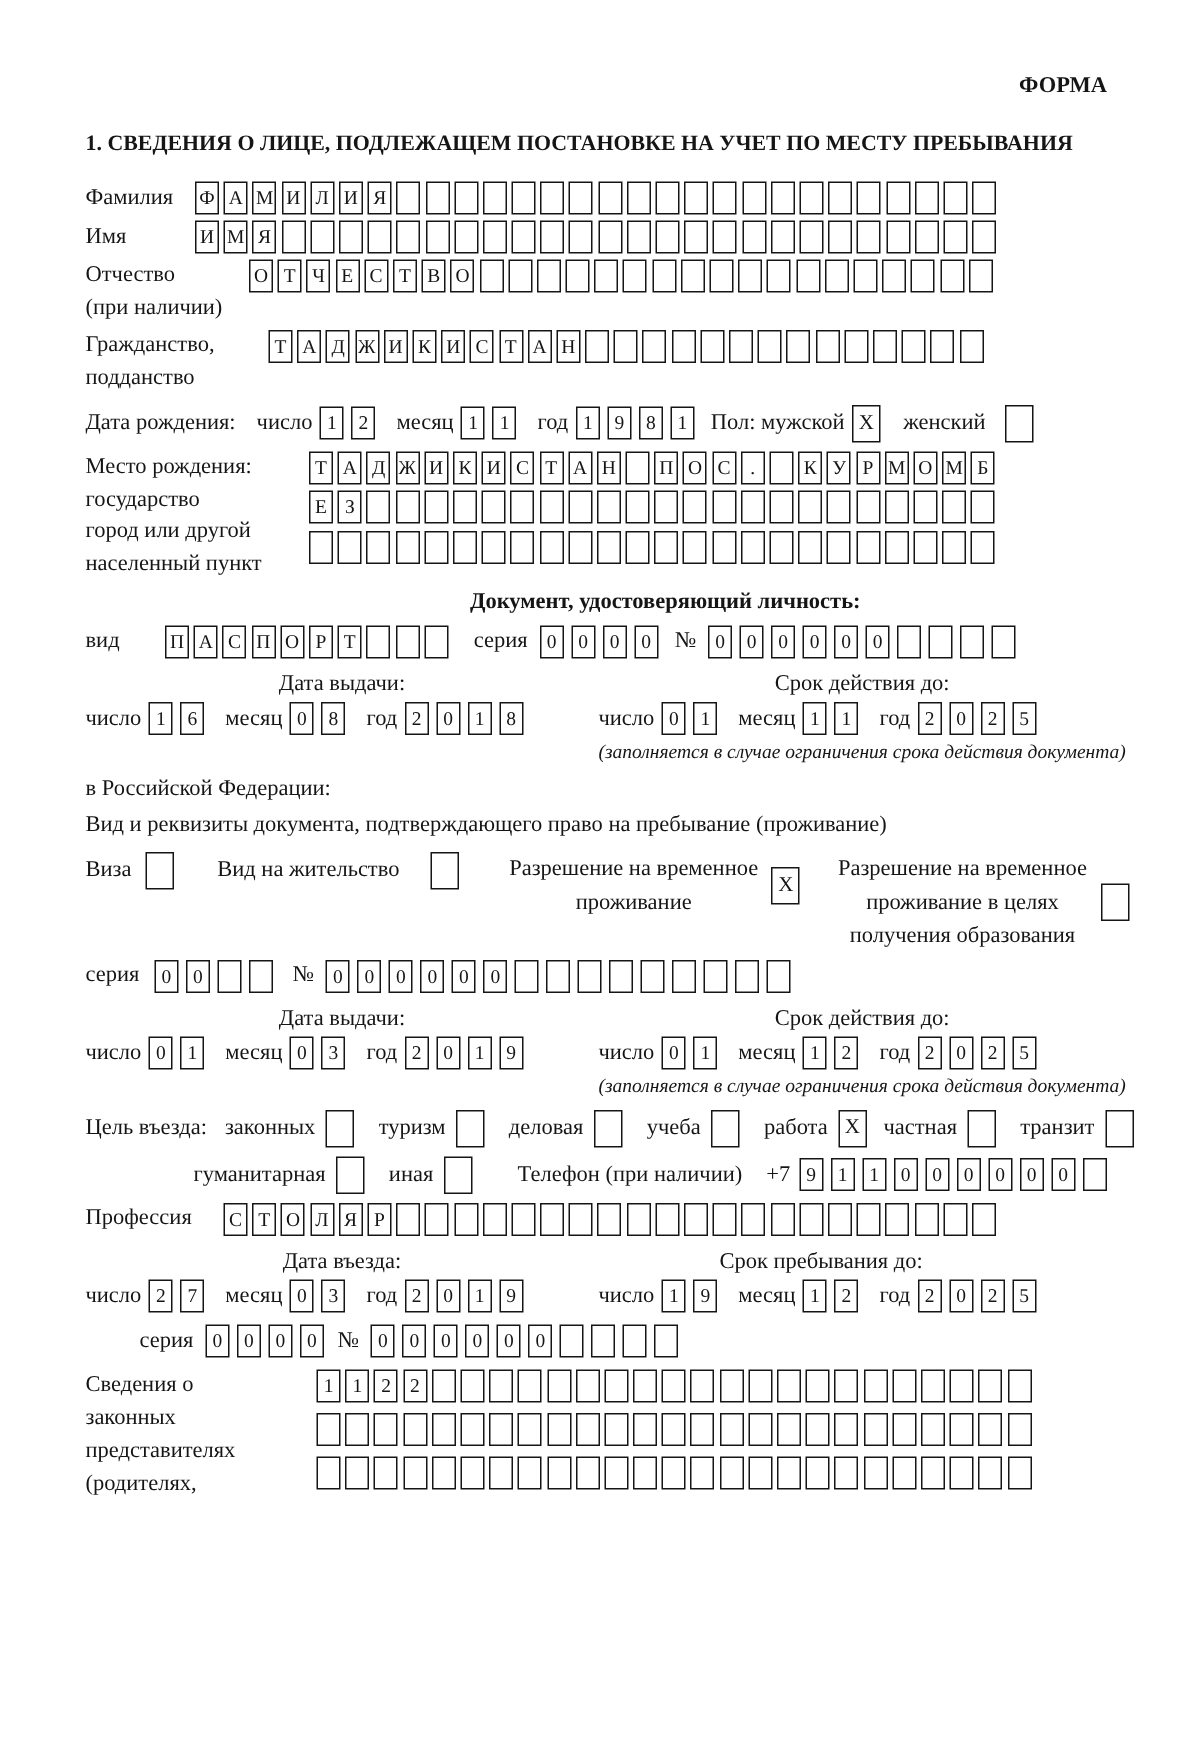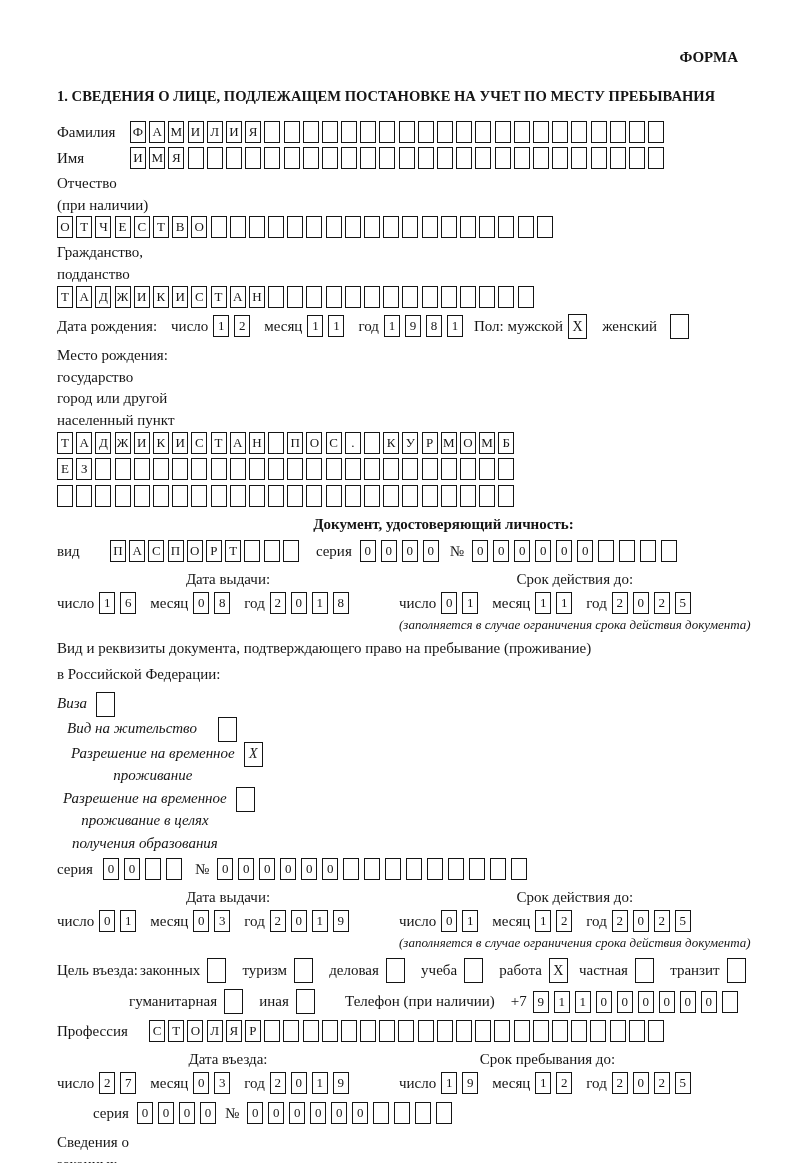--- a/index.html
+++ b/index.html
@@ -12,21 +12,21 @@
     position: relative; background: #ffffff;
   }
   .ref { margin-left: 560px; font-size: 13.5px; line-height: 1.4; }
   .ref-gap { height: 5px; }
   .forma { text-align: right; padding-right: 32px; font-weight: bold; margin-top: 14px; font-size: 15px; }
   .title { text-align: center; font-weight: bold; font-size: 15.5px; margin-top: 14px; line-height: 1.6; }
   .title-underline { display: inline-block; width: 58px; border-bottom: 2.2px solid #151515; height: 13px; margin-left: 10px; }
   .section { font-weight: bold; font-size: 14.6px; margin-top: 20px; margin-bottom: 16px; }
 
   .row { display: flex; align-items: center; margin-bottom: 4px; }
-  .row.top { align-items: flex-start; flex-direction: column; }
+  .row.top { align-items: flex-start; }
   .lbl { flex: 0 0 auto; }
   .lbl2 { line-height: 1.45; }
   .cells { display: flex; flex: 0 0 auto; }
   .cell {
     width: 16px; height: 22px; border: 1.5px solid #151515; margin-right: 3.2px;
     display: flex; align-items: center; justify-content: center;
     font-size: 13px; background: #fff; flex: 0 0 auto;
   }
   .cells.sp .cell { margin-right: 5px; }
   .cb .cell { width: 19px; height: 25px; font-size: 14px; }
@@ -46,21 +46,21 @@
   .dcols { display: flex; align-items: flex-start; }
   .dcol-l { width: 342px; flex: 0 0 auto; }
   .dcol-r { flex: 0 0 auto; }
   .dhdr { text-align: center; margin-bottom: 3px; }
   .dnote { font-size: 13px; text-align: right; margin-top: 3px; padding-right: 0px; font-style: italic; }
 
   .center-bold { text-align: center; font-weight: bold; margin: 8px 0 6px 60px; }
 
   .inline-item { display: flex; align-items: center; margin-right: 13px; }
   .inline-item .ilbl { margin-right: 7px; }
-  .vblock { display: flex; align-items: flex-start; margin-right: 16px; font-style: italic; }
+  .vblock { display: flex; align-items: center; margin-right: 16px; }
   .vblock .vtxt { text-align: center; line-height: 1.5; margin-right: 9px; }
 </style>
 </head>
 <body>
 
 <div class="page">
 
 
   <div class="forma">ФОРМА</div>
 
@@ -403,22 +403,22 @@
               <span class="cell">0</span>
               <span class="cell">2</span>
               <span class="cell">5</span>
             </div>
         </div>
         <div class="dnote">(заполняется в случае ограничения срока действия документа)</div>
       </div>
     </div>
   </div>
 
+  <div style="margin-top:7px">в Российской Федерации:</div>
   <div style="margin-top:6px">Вид и реквизиты документа, подтверждающего право на пребывание (проживание)</div>
-  <div style="margin-top:7px">в Российской Федерации:</div>
 
   <div class="row top" style="margin-top:8px">
     <div class="vblock">
       <span class="vtxt">Виза</span>
       <div class="cells cb">
           <span class="cell"></span>
         </div>
     </div>
     <div class="vblock" style="margin-left:10px">
       <span class="vtxt">Вид на жительство</span>
@@ -519,21 +519,21 @@
               <span class="cell">2</span>
               <span class="cell">5</span>
             </div>
         </div>
         <div class="dnote">(заполняется в случае ограничения срока действия документа)</div>
       </div>
     </div>
   </div>
 
   <div class="row" style="margin-top:7px">
-    <span class="dl" style="margin-right:2px">Цель въезда:</span>
+    <span class="dl" style="margin-right:12px">Цель въезда:</span>
     <div class="inline-item">
       <span class="ilbl">законных</span>
       <div class="cells cb">
           <span class="cell"></span>
         </div>
     </div>
     <div class="inline-item">
       <span class="ilbl">туризм</span>
       <div class="cells cb">
           <span class="cell"></span>

